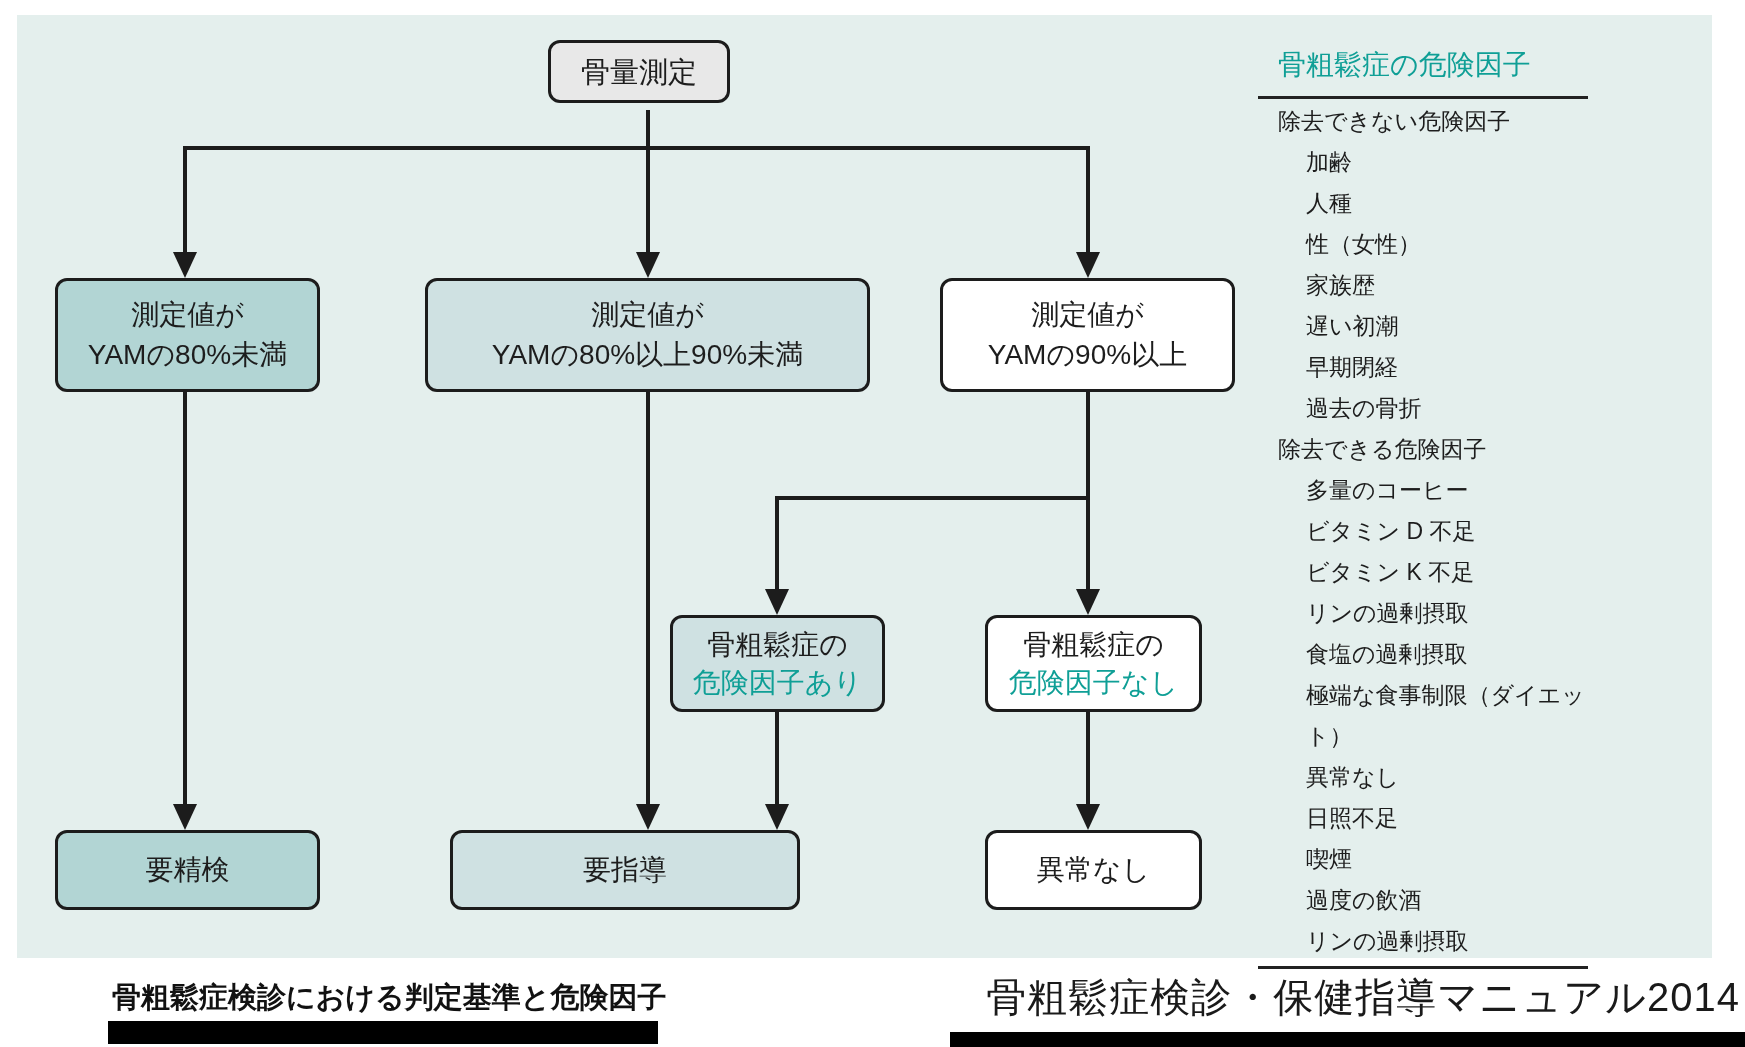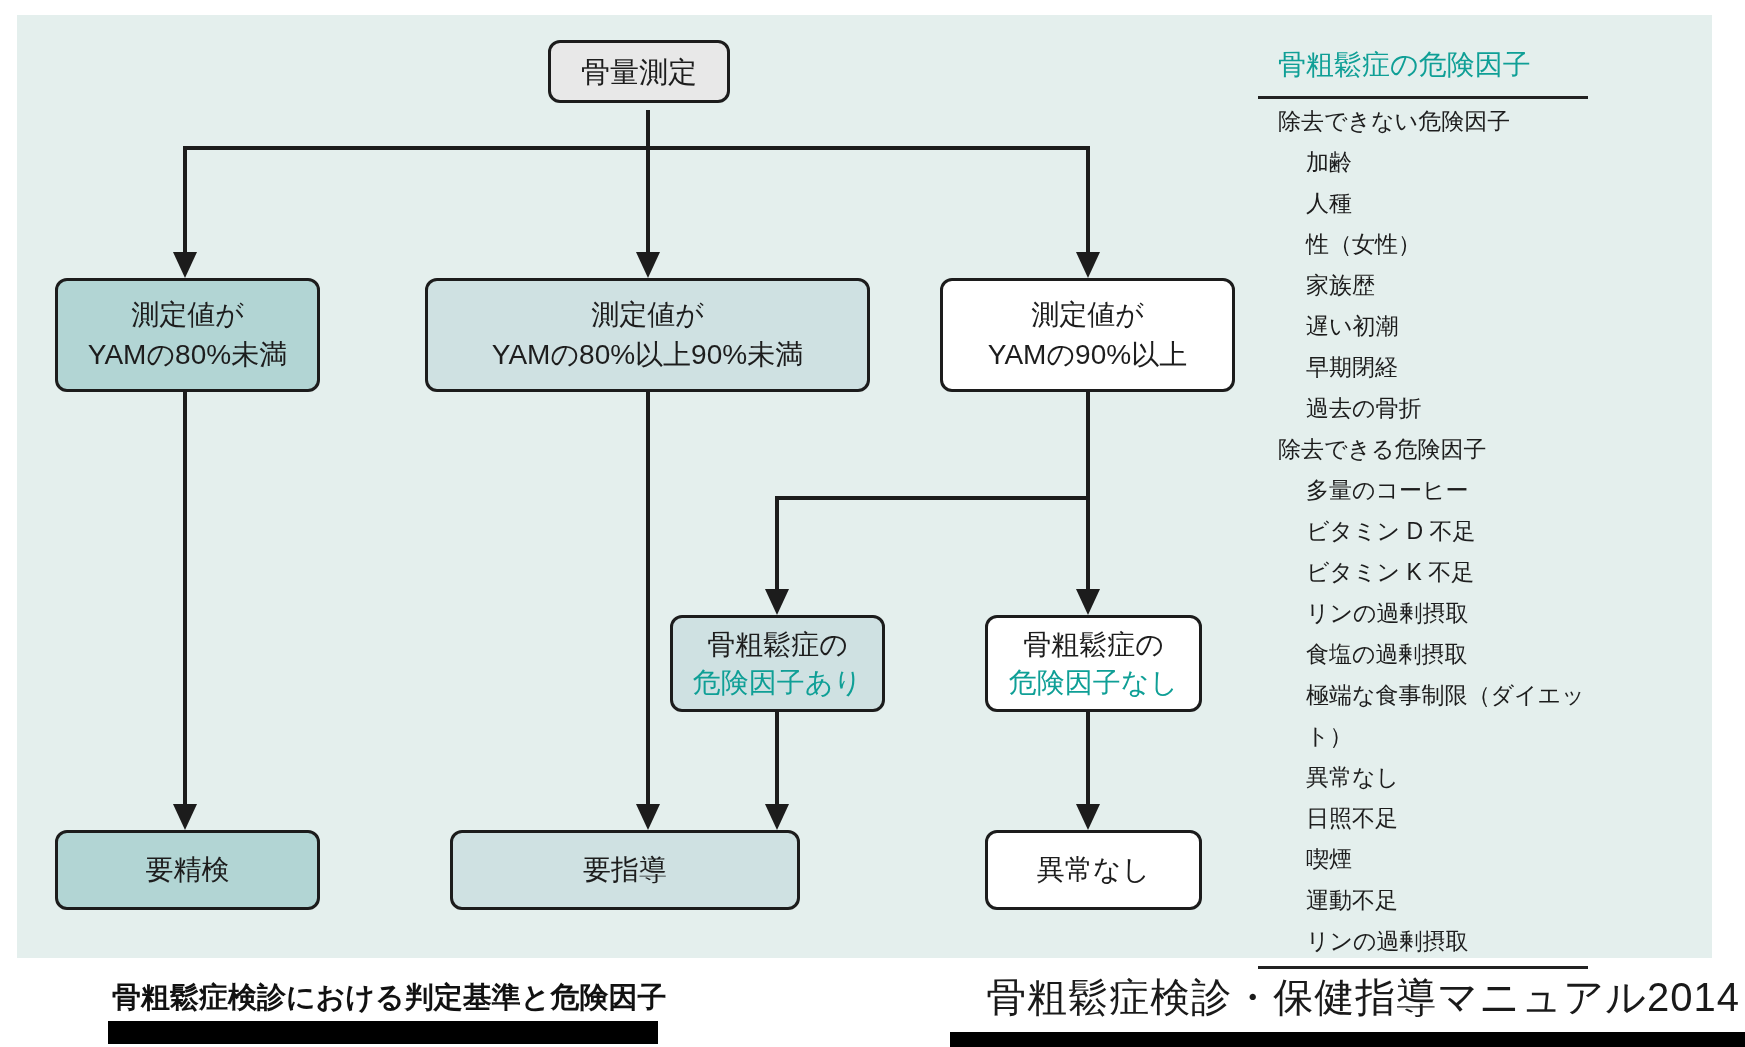--- a/index.html
+++ b/index.html
@@ -144,21 +144,21 @@
       <li class="group">除去できる危険因子</li>
       <li class="item">多量のコーヒー</li>
       <li class="item">ビタミン D 不足</li>
       <li class="item">ビタミン K 不足</li>
       <li class="item">リンの過剰摂取</li>
       <li class="item">食塩の過剰摂取</li>
       <li class="item">極端な食事制限（ダイエット）</li>
       <li class="item">異常なし</li>
       <li class="item">日照不足</li>
       <li class="item">喫煙</li>
-      <li class="item">運動不足</li>
+      <li class="item">過度の飲酒</li>
       <li class="item">リンの過剰摂取</li>
     </ul>
   </aside>
 
   <div class="caption-left">骨粗鬆症検診における判定基準と危険因子</div>
   <div class="caption-left-bar"></div>
 
   <div class="caption-right">骨粗鬆症検診・保健指導マニュアル2014</div>
   <div class="caption-right-bar"></div>
 

